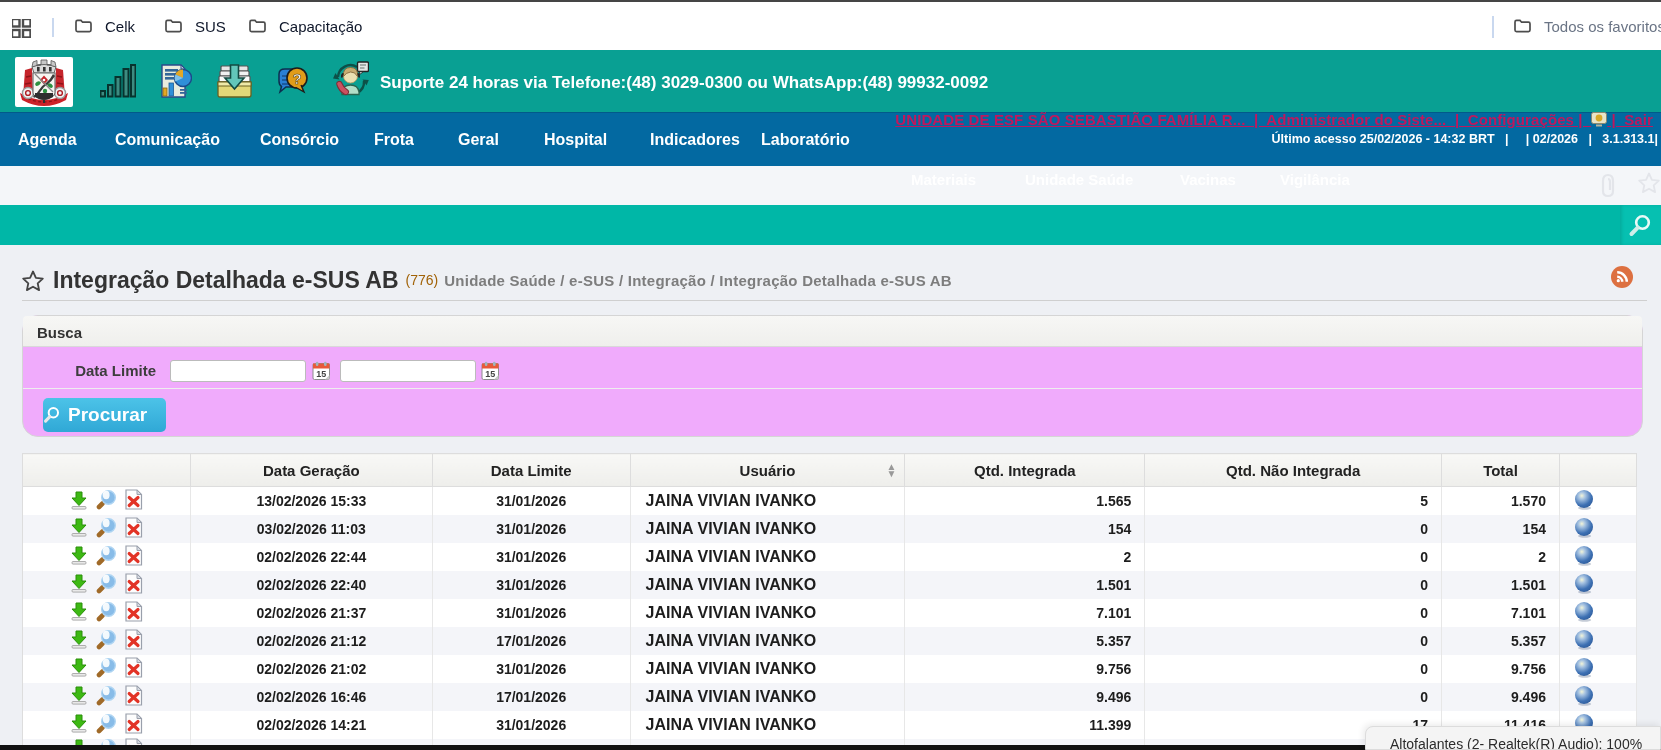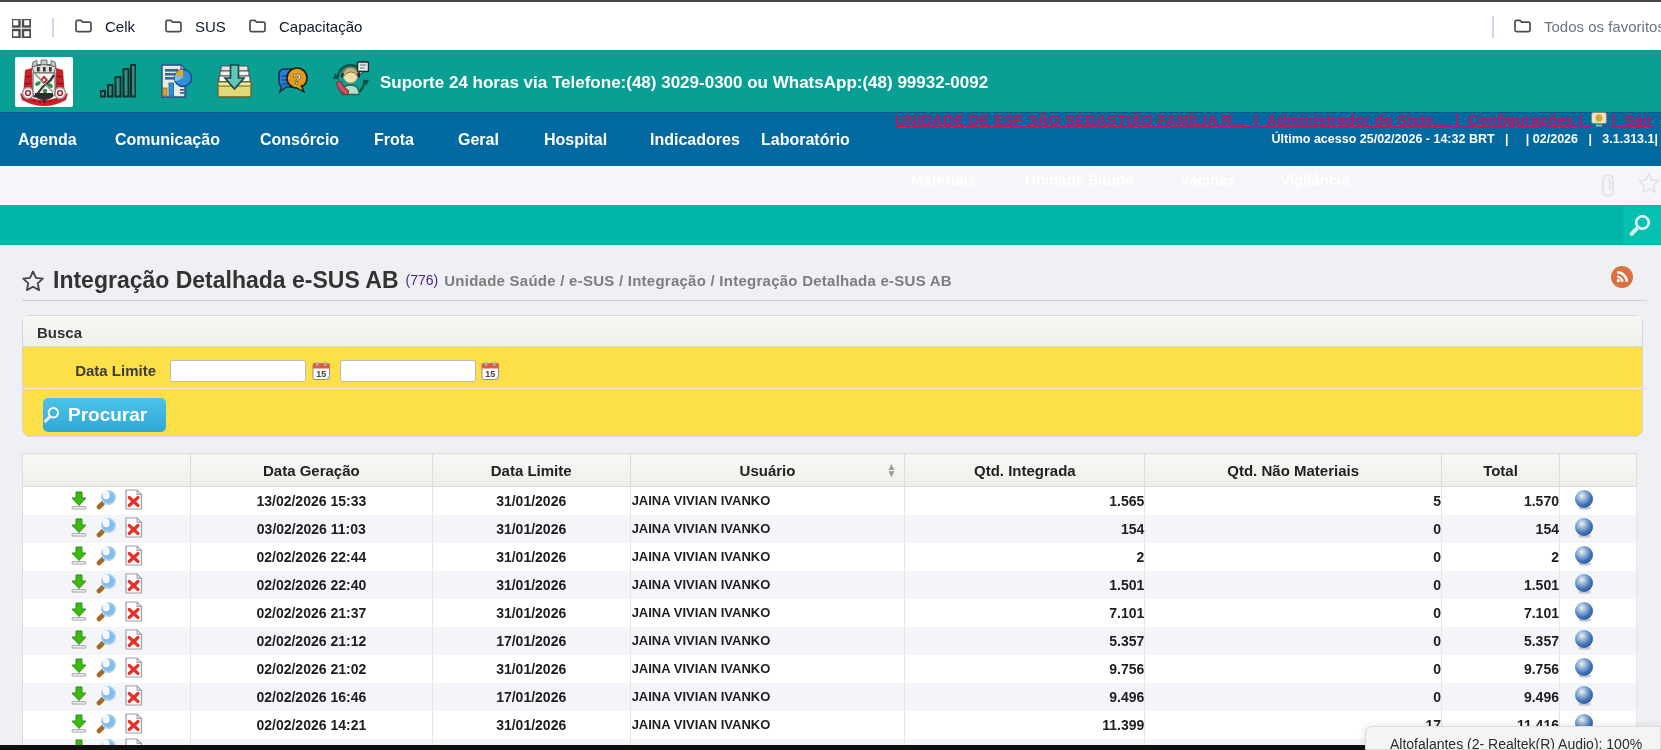--- a/index.html
+++ b/index.html
@@ -24,41 +24,41 @@
 #uinfo2 { position:absolute; right:3px; top:132px; color:#fff; font-weight:bold; font-size:12.5px; white-space:nowrap; }
 
 #strip { left:0; top:166px; width:1661px; height:39px; background:#f4f6f9; }
 .sitem { position:absolute; top:-6px; height:39px; display:flex; align-items:center; color:#ffffff; font-weight:bold; font-size:15px; }
 
 #searchbar { left:0; top:205px; width:1661px; height:40px; background:#00b7a7; }
 #searchbtn { position:absolute; left:1620px; top:0; width:41px; height:40px; background:#06c0b1; box-shadow:inset 2px 0 3px rgba(0,0,0,0.10); }
 
 #title { position:absolute; left:22px; top:267px; height:26px; display:flex; align-items:center; }
 #title .t1 { color:#333; font-weight:bold; font-size:23px; margin-left:9px; }
-#title .t2 { color:#4c1d95; font-size:14px; margin-left:7px; }
+#title .t2 { color:#a16207; font-size:14px; margin-left:7px; }
 #title .t3 { color:#7d7d7d; font-weight:bold; font-size:15px; margin-left:6px; letter-spacing:0.25px; }
 #divider { position:absolute; left:22px; top:300px; width:1625px; height:1px; background:#cfcfcf; }
 
-#busca { position:absolute; left:22px; top:315px; width:1621px; height:122px; background:#fde047; border:1px solid #d5d5d5; border-radius:8px; }
+#busca { position:absolute; left:22px; top:315px; width:1621px; height:122px; background:#f0abfc; border:1px solid #d5d5d5; border-radius:16px; }
 #busca .hd { height:31px; background:linear-gradient(#f7f7f5,#efefec); border-bottom:1px solid #d9d9d9; border-radius:4px 4px 0 0; line-height:33px; padding-left:14px; font-weight:bold; font-size:15px; color:#333; }
 #busca .row { height:42px; border-bottom:1px solid #eee; position:relative; }
 #busca .lab { position:absolute; left:0; top:15px; width:133px; text-align:right; font-weight:bold; font-size:15px; color:#3d3d3d; }
 .dinput { position:absolute; top:13px; height:22px; width:136px; border:1px solid #bbb; border-radius:3px; background:#fff; }
 #procurar { position:absolute; left:20px; top:82px; width:123px; height:34px; border-radius:5px; background:linear-gradient(#4cc3e8,#30a8d6); color:#fff; font-weight:bold; font-size:19px; display:flex; align-items:center; justify-content:flex-start; }
 
 #tbl { position:absolute; left:22px; top:453px; width:1615px; border-collapse:collapse; background:#fff; font-size:14px; border-left:1px solid #ddd; border-right:1px solid #ddd; }
 #tbl th { background:linear-gradient(#f8f8f6,#eeeeeb); border:1px solid #ddd; border-left:none; height:33px; font-size:15px; color:#222; position:relative; }
 #tbl th:first-child { border-left:1px solid #ddd; }
 #tbl td { border-right:1px solid #e7e7e7; border-left:none; height:28px; padding:0; color:#1d1d1d; }
 #tbl tr.odd td { background:#fff; }
 #tbl tr.even td { background:#f4f5f9; }
 #tbl td.ic { text-align:center; }
 #tbl td.ctr { text-align:center; font-weight:bold; font-size:14px; }
-#tbl td.usr { padding-left:1px; font-weight:bold; font-size:13px; }
-#tbl td.num { text-align:right; font-weight:bold; font-size:14px; }
+#tbl td.usr { padding-left:15px; font-weight:bold; font-size:16px; }
+#tbl td.num { text-align:right; padding-right:13px; font-weight:bold; font-size:14px; }
 
 #blackstrip { position:absolute; left:0; top:745px; width:1661px; height:5px; background:#111; }
 #osd { position:absolute; left:1365px; top:726px; width:296px; height:24px; background:#f4f4f4; border:1px solid #dcdcdc; border-radius:8px 0 0 0; box-shadow:-2px -2px 6px rgba(0,0,0,0.08); overflow:hidden; }
 #osd span { position:absolute; left:24px; top:9px; font-size:14px; color:#2b2b2b; white-space:nowrap; }
 </style>
 </head>
 <body>
 <div class="abs" id="topline"></div>
 <div class="abs" id="bookbar">
   <svg style="position:absolute;left:12px;top:17px" width="19" height="19" viewBox="0 0 19 19">
@@ -306,21 +306,21 @@
       <col style="width:118px">
       <col style="width:77px">
     </colgroup>
   <thead>
   <tr>
     <th></th>
         <th>Data Geração</th>
         <th>Data Limite</th>
         <th>Usuário<span style="position:absolute;right:8px;top:9px;color:#999;font-size:10px;line-height:7px">▲<br>▼</span></th>
         <th>Qtd. Integrada</th>
-        <th>Qtd. Não Materiais</th>
+        <th>Qtd. Não Integrada</th>
         <th>Total</th>
         <th></th>
   </tr>
   </thead>
   <tbody id="tbody">
 <tr class="odd">
   <td class="ic"><span style="display:inline-flex;gap:7px;align-items:center;">
             <svg width="20" height="20" viewBox="0 0 20 20">
               <path d="M7 2 L13 2 L13 8 L17 8 L10 15.5 L3 8 L7 8 Z" fill="#3db913" stroke="#2a8f0a" stroke-width="1"></path>
               <rect x="3" y="16.5" width="14" height="2.6" rx="1" fill="#e9e9e9" stroke="#9a9a9a" stroke-width="0.8"></rect>

